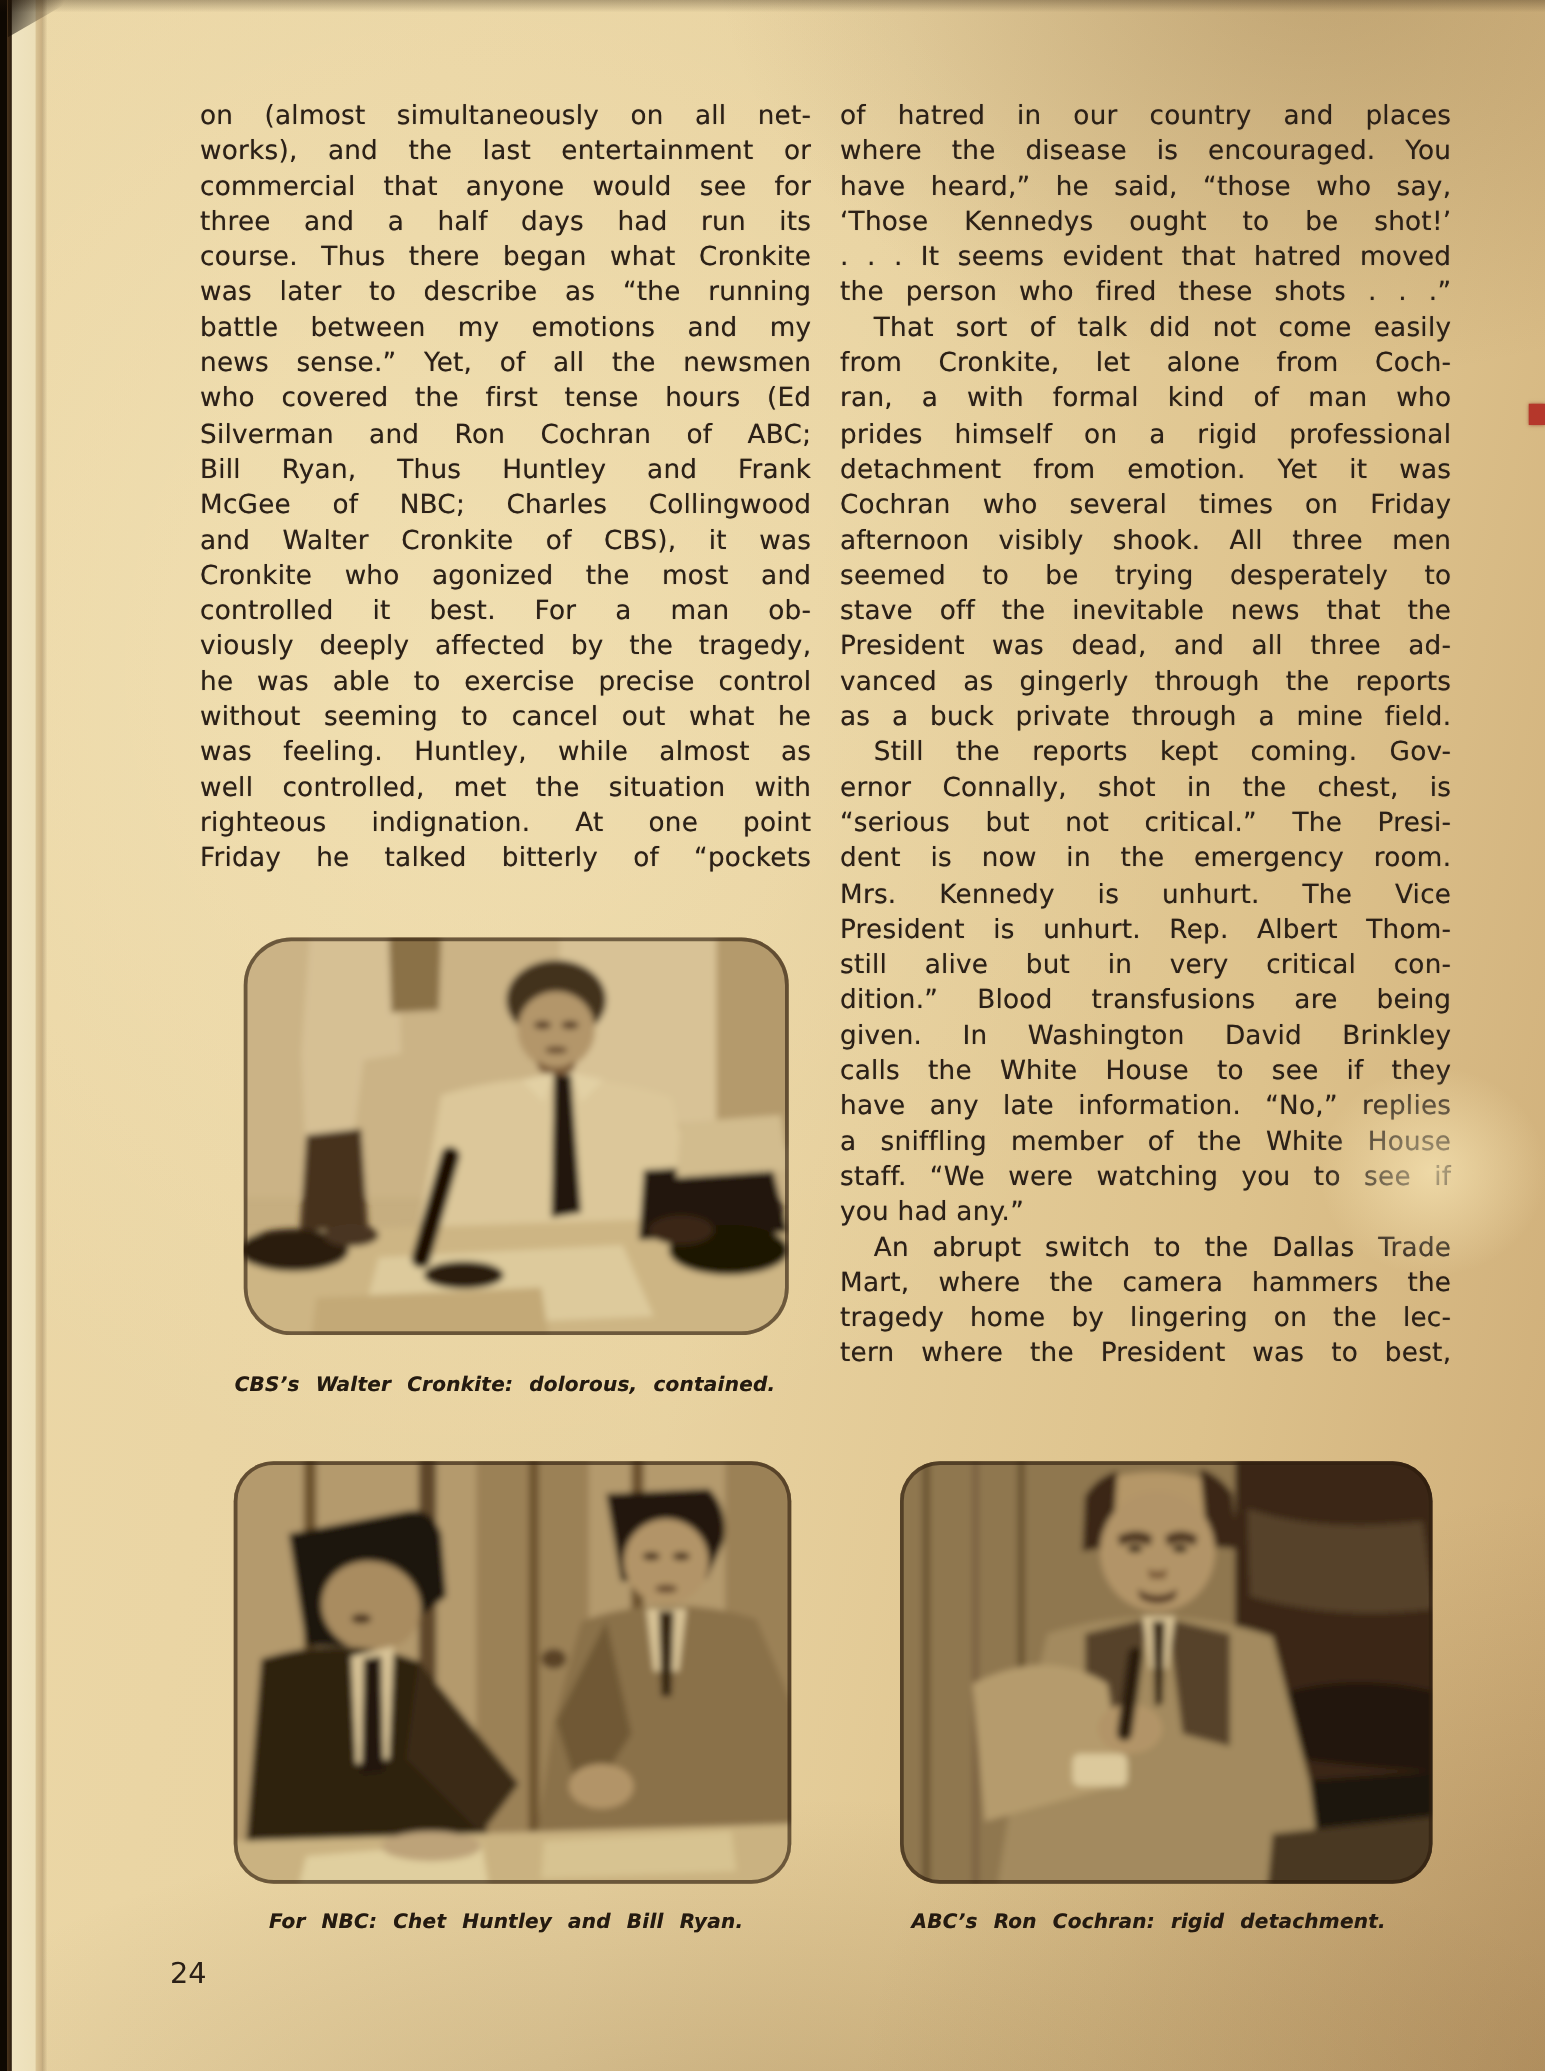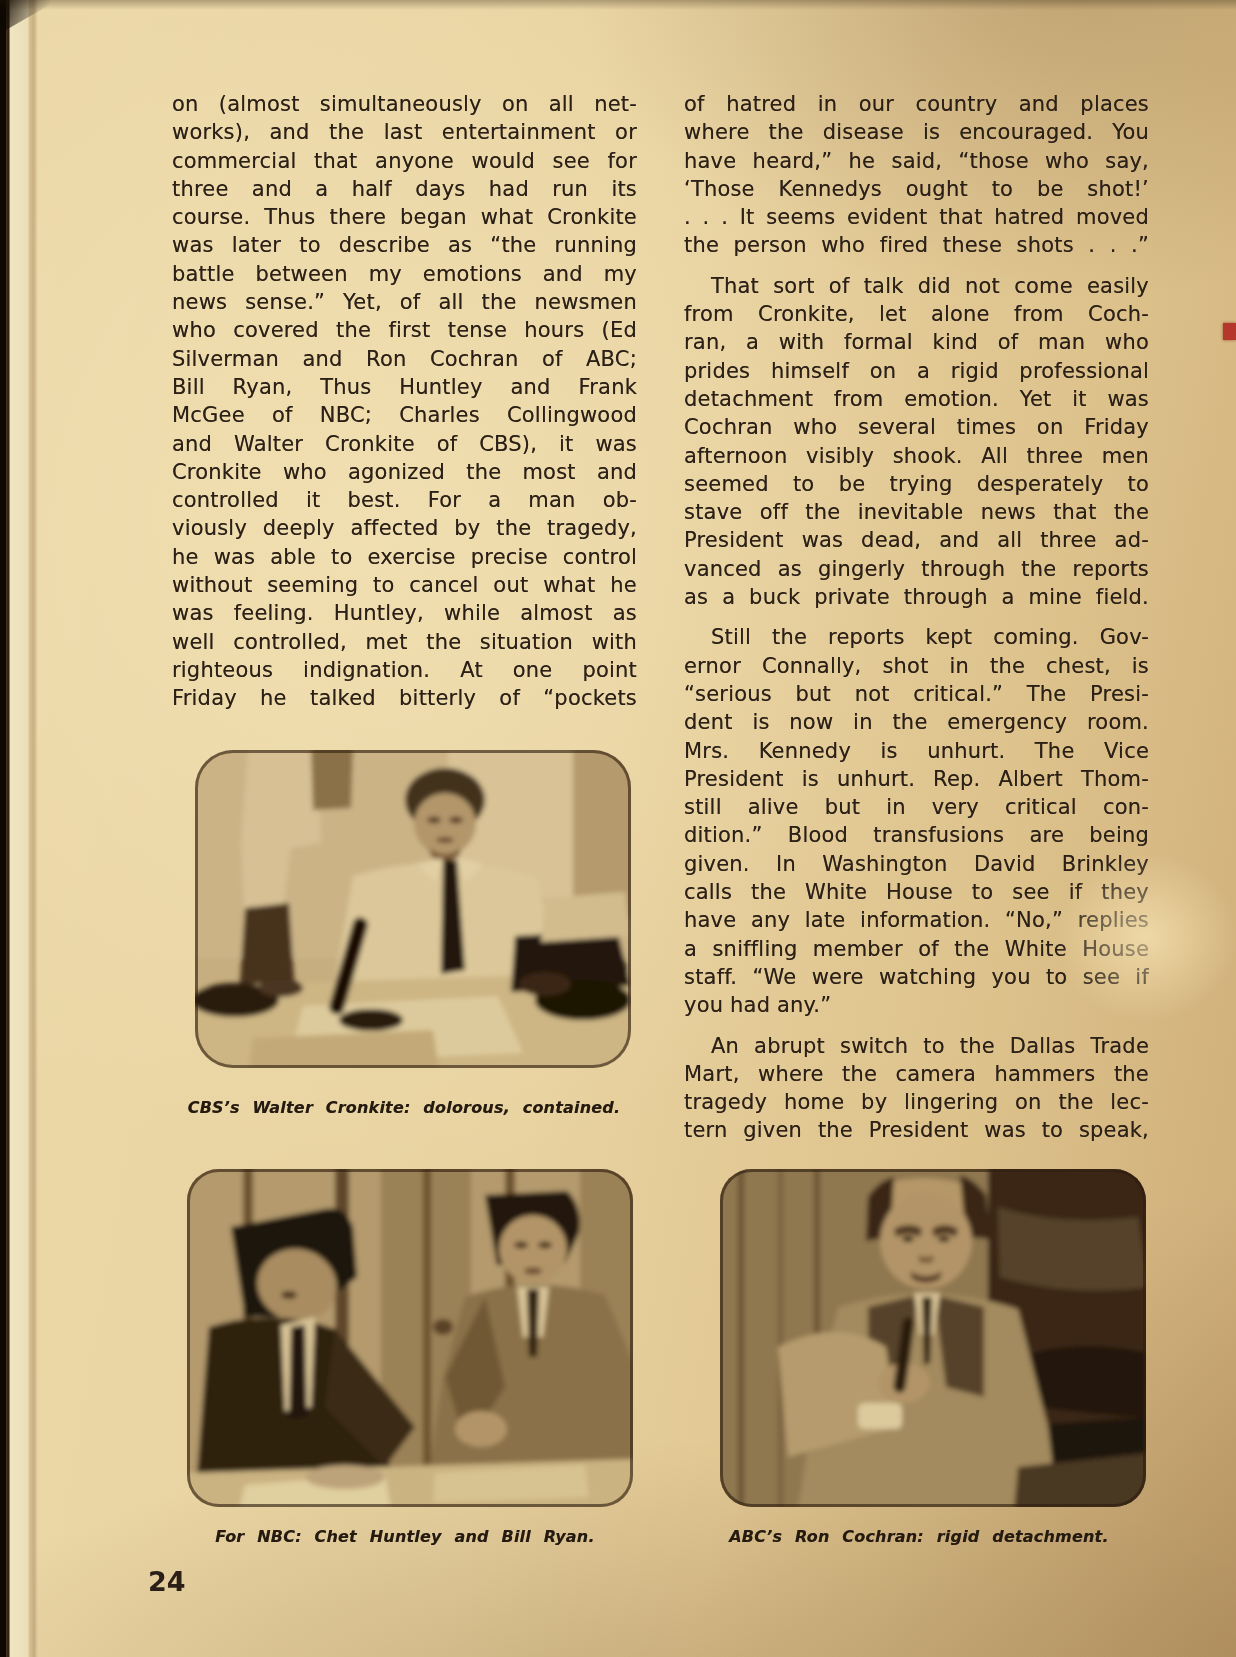--- a/index.html
+++ b/index.html
@@ -37,42 +37,42 @@
     background:#b5372b;box-shadow:0 0 3px rgba(120,20,10,0.6);
   }
   .shine-patch{
     position:absolute;left:990px;top:820px;width:260px;height:260px;pointer-events:none;
     background:radial-gradient(ellipse 130px 120px at 60% 45%, rgba(250,233,185,0.66), rgba(250,233,185,0) 70%);
   }
   
   .col{position:absolute;width:489px;}
   .col-left{left:160px;top:78px;}
   .col-right{left:672px;top:78px;}
-  .para{margin:12px;}
+  .para{margin:0;}
   .line{
     font-size:21px;line-height:28.3px;height:28.3px;overflow:hidden;
     text-align:justify;text-align-last:justify;
     letter-spacing:0.2px;
     text-shadow:0 0 0.6px rgba(43,32,23,0.55);
   }
   .line.indent{padding-left:27px;}
   .line.no-just{text-align-last:left;}
   
   .photo{position:absolute;}
   .photo svg{display:block;}
   .caption{
     position:absolute;font-weight:bold;font-style:italic;font-size:16px;
     letter-spacing:0.2px;word-spacing:7px;text-align:center;color:#241a10;
     text-shadow:0 0 0.5px rgba(36,26,16,0.5);
   }
   .cap-1{left:168px;top:1098px;width:472px;}
   .cap-2{left:160px;top:1527px;width:490px;}
   .cap-3{left:688px;top:1527px;width:462px;text-align:center;}
   .page-num{
-    position:absolute;left:148px;top:1566px;font-size:27px;font-weight:bold;color:#2b2017;
+    position:absolute;left:136px;top:1566px;font-size:23px;font-weight:normal;color:#2b2017;
   }
 </style>
 </head>
 <body>
 
 <div class="page">
 
   <div class="binding"></div>
   <div class="corner-notch"></div>
   <div class="top-shade"></div>
@@ -141,21 +141,21 @@
         <div class="line">calls the White House to see if they</div>
         <div class="line">have any late information. “No,” replies</div>
         <div class="line">a sniffling member of the White House</div>
         <div class="line">staff. “We were watching you to see if</div>
         <div class="line no-just">you had any.”</div>
       </div>
       <div class="para">
         <div class="line indent">An abrupt switch to the Dallas Trade</div>
         <div class="line">Mart, where the camera hammers the</div>
         <div class="line">tragedy home by lingering on the lec-</div>
-        <div class="line">tern given the President was to speak,</div>
+        <div class="line">tern where the President was to best,</div>
       </div>
     </div>
 
   <div class="photo" style="left:193px;top:748px;width:440px;height:322px;">
     <svg width="440" height="322" viewBox="0 0 440 322">
       <defs>
         <filter id="b1" x="-20%" y="-20%" width="140%" height="140%">
             <feGaussianBlur stdDeviation="2.4"></feGaussianBlur>
           </filter>
         <clipPath id="c1">

